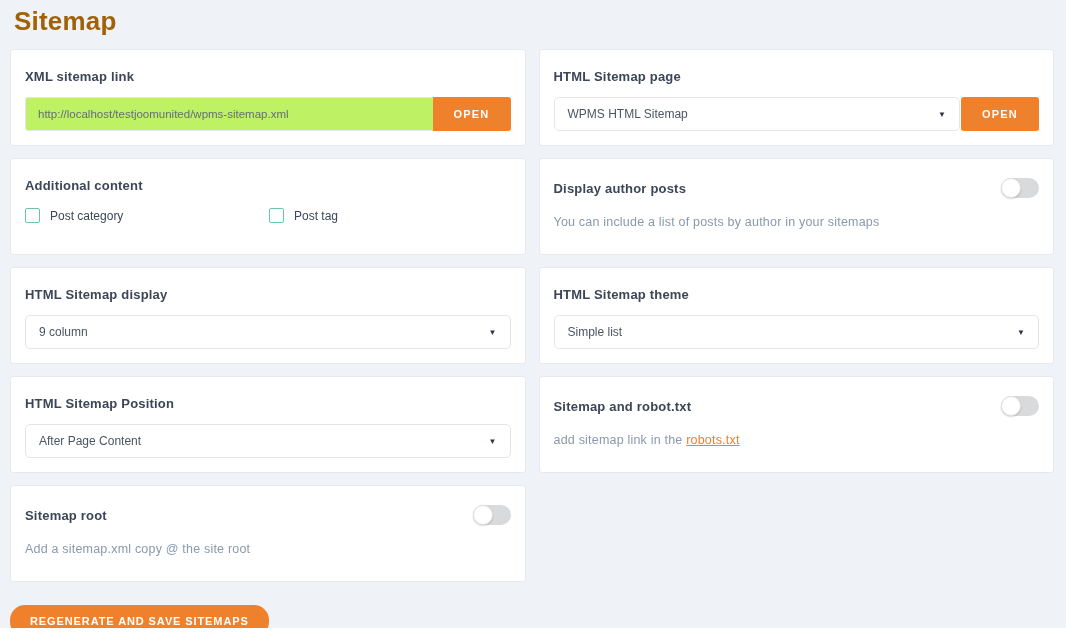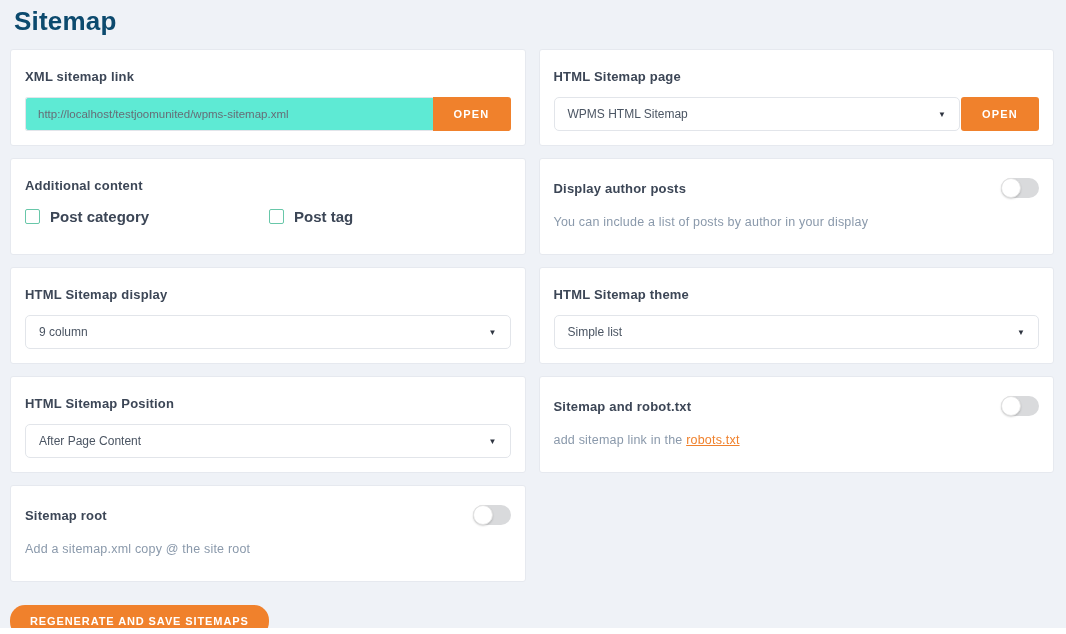--- a/index.html
+++ b/index.html
@@ -3,41 +3,41 @@
 <meta charset="utf-8">
 <style>
   * { box-sizing: border-box; margin: 0; padding: 0; }
   html, body { width: 1066px; height: 634px; background: #ffffff; }
   body { font-family: "Liberation Sans", sans-serif; }
   .page {
     width: 1066px; height: 628px; background: #eff2f7;
     padding-top: 4px; overflow: hidden;
   }
   .page-title {
-    font-size: 26px; font-weight: bold; color: #0c4a6e;
+    font-size: 26px; font-weight: bold; color: #a16207;
     margin: 2px 0 12px 14px; letter-spacing: 0.2px;
   }
   .grid {
     display: grid; grid-template-columns: 1fr 1fr;
     column-gap: 13px; row-gap: 12px;
     padding: 0 12px 0 10px; align-items: start;
   }
   .card {
     background: #ffffff; border: 1px solid #e6e9ef; border-radius: 3px;
     padding: 19px 14px 18px 14px; width: 100%;
   }
   .h96 { height: 97px; }
   .card-label {
     font-size: 13px; font-weight: bold; color: #3c4656; letter-spacing: 0.2px;
   }
   .field-row { display: flex; margin-top: 13px; }
   .text-input {
     flex: 1; height: 34px; border: 1px solid #e2e5ea; border-right: none;
     border-radius: 3px 0 0 3px; padding: 0 12px; font-size: 11.5px; color: #666c76;
-    font-family: "Liberation Sans", sans-serif; background: #5eead4; outline: none;
+    font-family: "Liberation Sans", sans-serif; background: #bef264; outline: none;
   }
   .select {
     flex: 1; height: 34px; border: 1px solid #e2e5ea; border-radius: 5px;
     display: flex; align-items: center; justify-content: space-between;
     padding: 0 13px; font-size: 12px; color: #4b5563; background: #fff; cursor: pointer;
   }
   .select .arrow { font-size: 8px; color: #2e3440; margin-left: 8px; }
   .btn-open {
     width: 78px; height: 34px; background: #f0812c; color: #ffffff;
     border: none; font-size: 11px; font-weight: bold; letter-spacing: 1.2px;
@@ -45,21 +45,21 @@
     font-family: "Liberation Sans", sans-serif;
   }
   .select + .btn-open, .select-open-group .btn-open { border-radius: 3px; margin-left: 1px; }
   .checkbox-row { display: flex; margin-top: 15px; align-items: center; }
   .checkbox-item { display: flex; align-items: center; }
   .checkbox-item:first-child { width: 244px; }
   .checkbox-box {
     width: 15px; height: 15px; border: 1px solid #68c7a9; border-radius: 2px;
     background: #fff; margin-right: 10px; display: inline-block; cursor: pointer;
   }
-  .checkbox-label { font-size: 15px; font-weight: bold; color: #3c4656; cursor: pointer; }
+  .checkbox-label { font-size: 12px; font-weight: normal; color: #3c4656; cursor: pointer; }
   .label-toggle-row { display: flex; align-items: center; justify-content: space-between; }
   .toggle {
     width: 38px; height: 20px; border-radius: 10px; background: #d9dadc;
     position: relative; cursor: pointer; flex-shrink: 0;
   }
   .toggle .knob {
     position: absolute; left: 0px; top: 0px; width: 20px; height: 20px;
     border-radius: 50%; background: #ffffff; border: 1px solid #e3e3e3;
     box-shadow: 0 1px 2px rgba(0,0,0,0.18);
   }
@@ -122,21 +122,21 @@
       </div>
     </div>
 
     <div class="card h96">
       <div class="label-toggle-row">
         <div class="card-label">Display author posts</div>
         <div class="toggle">
             <span class="knob"></span>
           </div>
       </div>
-      <div class="card-desc">You can include a list of posts by author in your display</div>
+      <div class="card-desc">You can include a list of posts by author in your sitemaps</div>
     </div>
 
     <div class="card h96">
       <div class="card-label">HTML Sitemap display</div>
       <div class="field-row">
         <div class="select">
           <span>9 column</span>
           <span class="arrow">▼</span>
         </div>
       </div>

